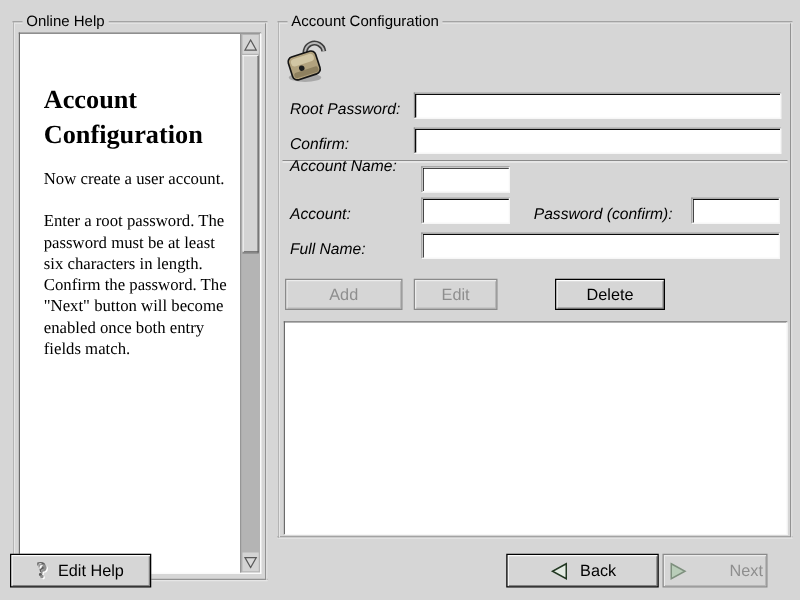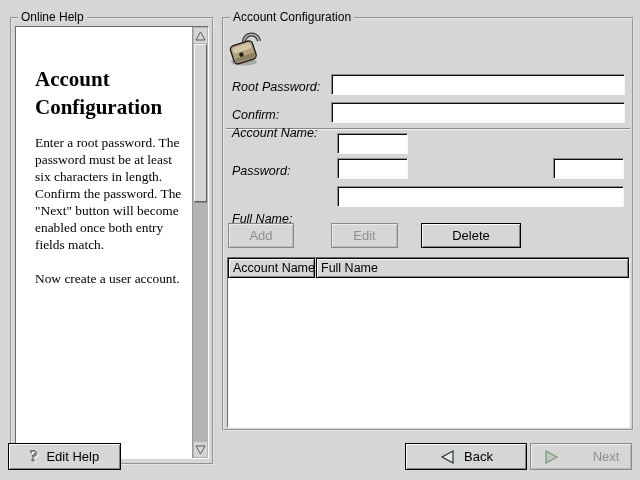--- a/index.html
+++ b/index.html
@@ -104,22 +104,22 @@
   .next-label { }
 </style>
 </head>
 <body>
 
 <div class="frame" id="help-frame">
   <span class="frame-label">Online Help</span>
   <div class="help-view">
     <div class="help-content">
       <h1>Account Configuration</h1>
+      <p>Now create a user account.</p>
       <p>Enter a root password. The password must be at least six characters in length. Confirm the password. The "Next" button will become enabled once both entry fields match.</p>
-      <p>Now create a user account.</p>
     </div>
     <div class="vscroll">
       <div class="sb-btn sb-up">
         <svg width="11" height="10" viewBox="0 0 11 10">
             <polygon points="5.5,1 10,9 1,9" fill="#d9d9d9" stroke="#5a5a5a" stroke-width="1"></polygon>
           </svg>
       </div>
       <div class="sb-thumb"></div>
       <div class="sb-btn sb-down">
         <svg width="11" height="10" viewBox="0 0 11 10">
@@ -151,60 +151,57 @@
   <input class="entry" style="left: 107px; top: 55px; width: 294px;" type="password" value="">
 
   <div class="cfg cfg-label" style="left:8px; top:88px;">Confirm:</div>
   <input class="entry" style="left: 107px; top: 83px; width: 294px;" type="password" value="">
 
   <div class="hsep" style="left:2px; top:109px; width:404px;"></div>
 
   <div class="cfg cfg-label" style="left:8px; top:106px;">Account Name:</div>
   <input class="entry" style="left: 113px; top: 114px; width: 71px;" type="text" value="">
 
-  <div class="cfg cfg-label" style="left:8px; top:144px;">Password:</div>
+  <div class="cfg cfg-label" style="left:8px; top:144px;">Account:</div>
   <input class="entry" style="left: 113px; top: 139px; width: 71px;" type="password" value="">
+  <div class="cfg cfg-label" style="left:203px; top:144px;">Password (confirm):</div>
   <input class="entry" style="left: 329px; top: 139px; width: 71px;" type="password" value="">
 
-  <div class="cfg cfg-label" style="left:8px; top:172px;margin-top:20px;">Full Name:</div>
+  <div class="cfg cfg-label" style="left:8px; top:172px;">Full Name:</div>
   <input class="entry" style="left: 113px; top: 167px; width: 287px;" type="text" value="">
 
-  <div class="btn disabled" style="left:4px;  top:204px; width:66px;">
+  <div class="btn disabled" style="left:4px;  top:204px; width:94px;">
       <span>Add</span>
     </div>
   <div class="btn disabled" style="left:107px; top:204px; width:67px;">
       <span>Edit</span>
     </div>
-  <div class="btn" style="left:197px; top:204px; width:100px;">
+  <div class="btn" style="left:220px; top:204px; width:88px;">
       <span>Delete</span>
     </div>
 
   <div class="clist" style="left:3px; top:238px; width:403px; height:171px;">
-    <div class="clist-header">
-      <div class="clist-col c1">Account Name</div>
-      <div class="clist-col c2">Full Name</div>
-    </div>
     <div class="clist-body"></div>
   </div>
 </div>
 
 <div class="btn footer-btn" style="left:8px; width:113px;">
   <span class="qmark">?</span>
   <span>Edit Help</span>
 </div>
 
 <div class="btn footer-btn" style="left:405px; width:122px;">
   <span style="display:flex;">
     <svg width="17" height="16" viewBox="0 0 17 16">
         <polygon points="14,2 3,8 14,14" fill="#e2eae2" stroke="#223822" stroke-width="1.2"></polygon>
       </svg>
   </span>
   <span>Back</span>
 </div>
 
-<div class="btn footer-btn disabled" style="left:530px; width:102px;gap:33px;">
+<div class="btn footer-btn disabled" style="left:530px; width:84px;gap:33px;">
   <span style="display:flex;">
     <svg width="17" height="16" viewBox="0 0 17 16">
         <polygon points="3,2 14,8 3,14" fill="#b9cdb9" stroke="#7e907e" stroke-width="1.2"></polygon>
       </svg>
   </span>
   <span class="next-label">Next</span>
 </div>
 
 </body></html>

